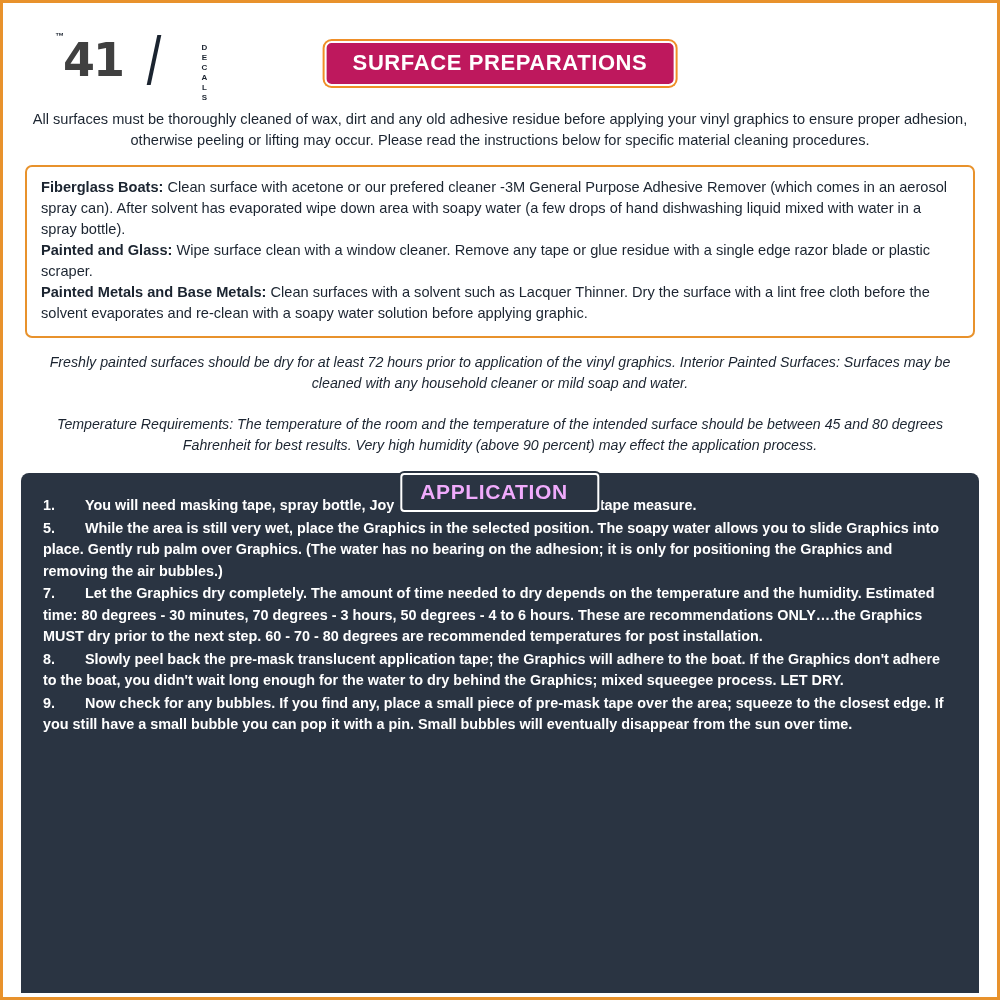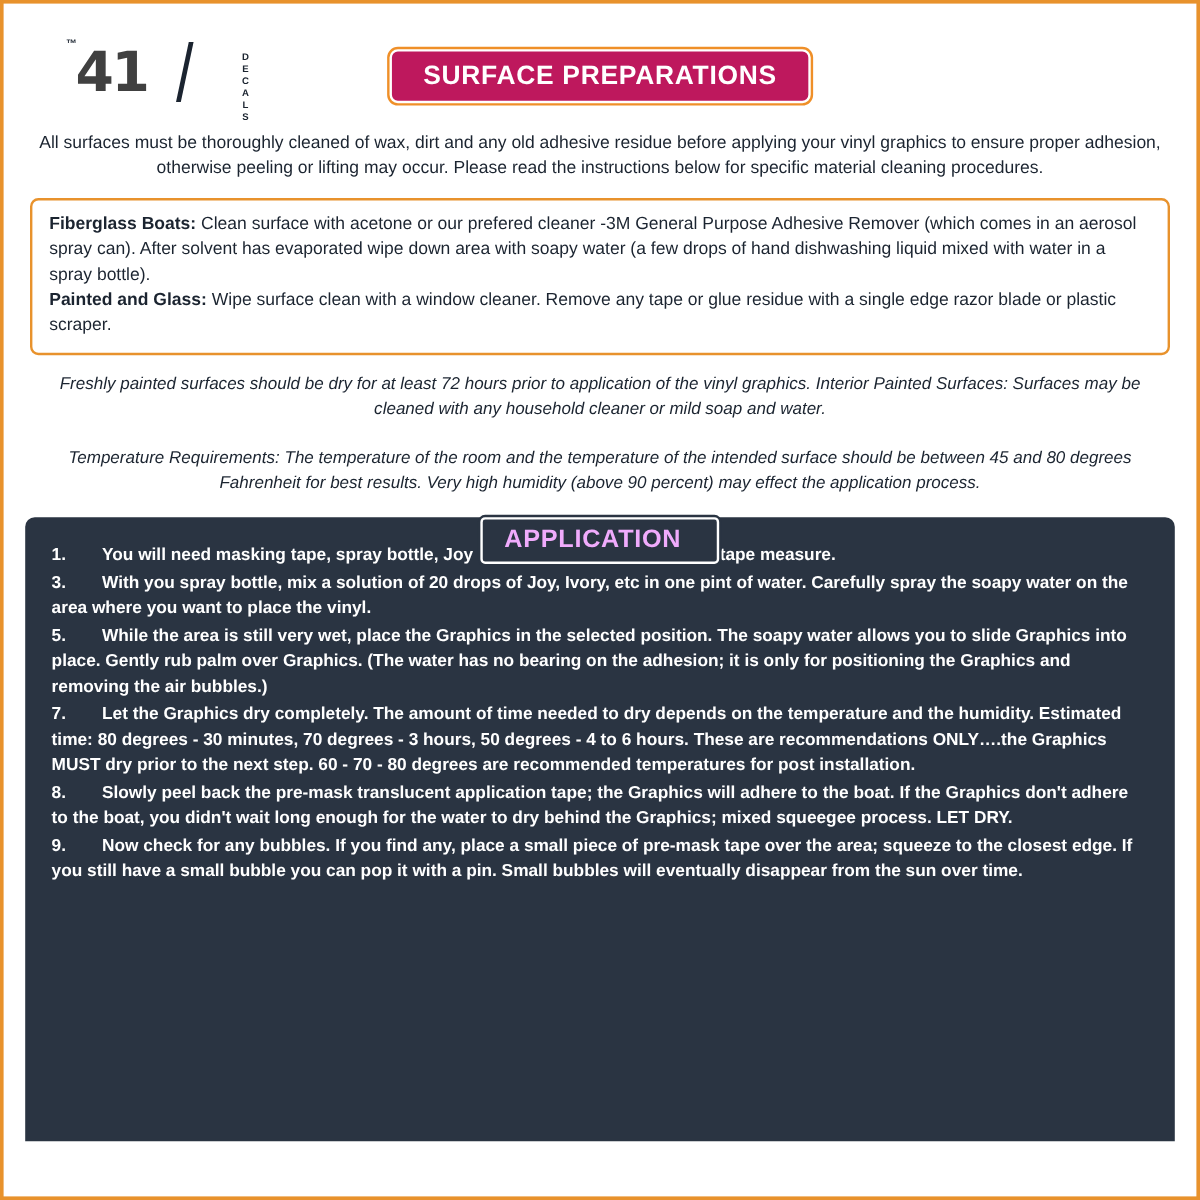--- a/index.html
+++ b/index.html
@@ -189,30 +189,30 @@
         <span class="logo-decals">DECALS</span>
       </div>
       <div class="title-pill">SURFACE PREPARATIONS</div>
     </div>
 
     <div class="intro">All surfaces must be thoroughly cleaned of wax, dirt and any old adhesive residue before applying your vinyl graphics to ensure proper adhesion, otherwise peeling or lifting may occur. Please read the instructions below for specific material cleaning procedures.</div>
 
     <div class="materials">
       <p><b>Fiberglass Boats:</b><span> Clean surface with acetone or our prefered cleaner -3M General Purpose Adhesive Remover (which comes in an aerosol spray can). After solvent has evaporated wipe down area with soapy water (a few drops of hand dishwashing liquid mixed with water in a spray bottle).</span></p>
       <p><b>Painted and Glass:</b><span> Wipe surface clean with a window cleaner. Remove any tape or glue residue with a single edge razor blade or plastic scraper.</span></p>
+      <p><b>Painted Metals and Base Metals:</b><span> Clean surfaces with a solvent such as Lacquer Thinner. Dry the surface with a lint free cloth before the solvent evaporates and re-clean with a soapy water solution before applying graphic.</span></p>
     </div>
 
     <div class="note">Freshly painted surfaces should be dry for at least 72 hours prior to application of the vinyl graphics. Interior Painted Surfaces: Surfaces may be cleaned with any household cleaner or mild soap and water.</div>
     <div class="note second">Temperature Requirements: The temperature of the room and the temperature of the intended surface should be between 45 and 80 degrees Fahrenheit for best results. Very high humidity (above 90 percent) may effect the application process.</div>
 
     <div class="app-wrap">
       <div class="app-pill">APPLICATION</div>
       <div class="app-panel">
         <span class="step"><span class="num">1.</span><span>You will need masking tape, spray bottle, Joy or dish washing liquid, and a tape measure.</span></span>
-        <span class="step"><span class="num">3.</span><span>With you spray bottle, mix a solution of 20 drops of Joy, Ivory, etc in one pint of water. Carefully spray the soapy water on the area where you want to place the vinyl.</span></span>
         <span class="step"><span class="num">5.</span><span>While the area is still very wet, place the Graphics in the selected position. The soapy water allows you to slide Graphics into place. Gently rub palm over Graphics. (The water has no bearing on the adhesion; it is only for positioning the Graphics and removing the air bubbles.)</span></span>
         <span class="step"><span class="num">7.</span><span>Let the Graphics dry completely. The amount of time needed to dry depends on the temperature and the humidity. Estimated time: 80 degrees - 30 minutes, 70 degrees - 3 hours, 50 degrees - 4 to 6 hours. These are recommendations ONLY….the Graphics MUST dry prior to the next step. 60 - 70 - 80 degrees are recommended temperatures for post installation.</span></span>
         <span class="step"><span class="num">8.</span><span>Slowly peel back the pre-mask translucent application tape; the Graphics will adhere to the boat. If the Graphics don't adhere to the boat, you didn't wait long enough for the water to dry behind the Graphics; mixed squeegee process. LET DRY.</span></span>
         <span class="step"><span class="num">9.</span><span>Now check for any bubbles. If you find any, place a small piece of pre-mask tape over the area; squeeze to the closest edge. If you still have a small bubble you can pop it with a pin. Small bubbles will eventually disappear from the sun over time.</span></span>
       </div>
     </div>
 
   </div>
 </div>
 

